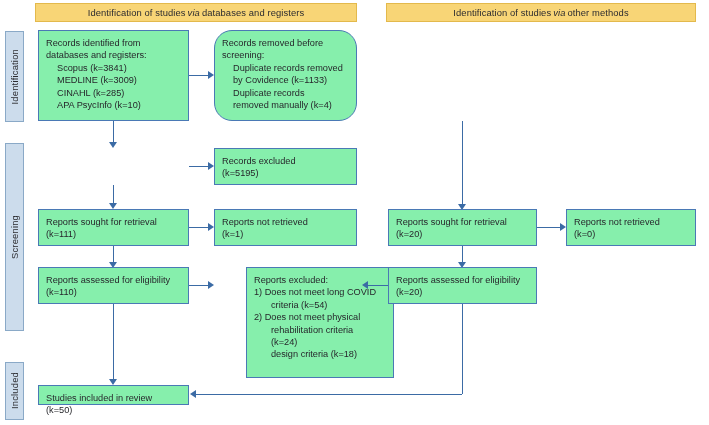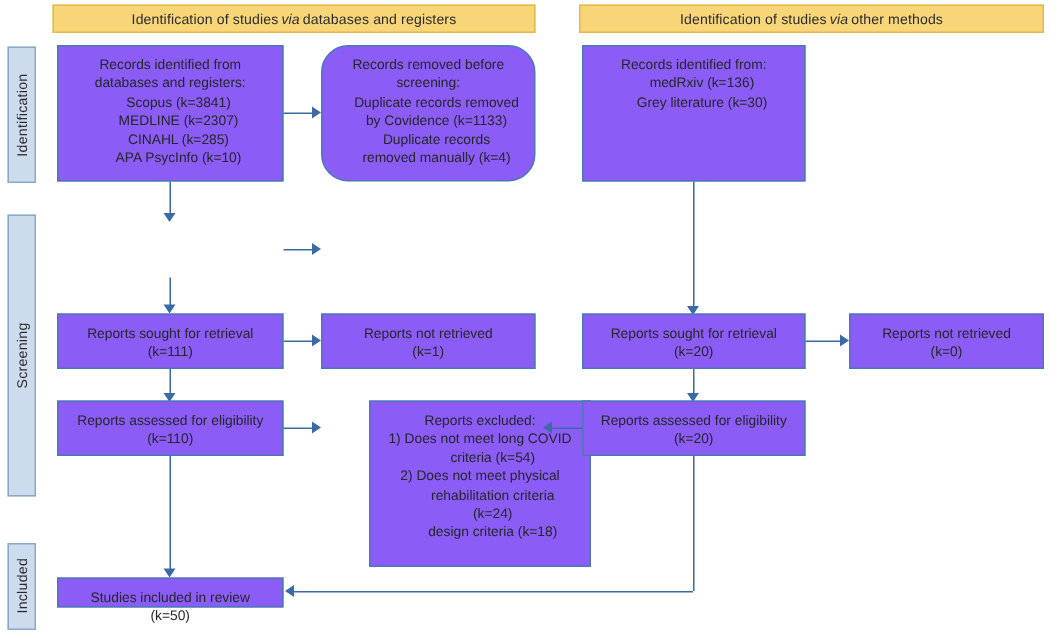--- a/index.html
+++ b/index.html
@@ -40,27 +40,26 @@
     font-size:9.4px;
     color:#2b2b2f;
     white-space:nowrap;
     letter-spacing:.2px;
   }
 
   
   .box{
     position:absolute;
     border:1px solid #4a79b5;
-    background:#8b5cf6;
+    background:#86efac;
     box-sizing:border-box;
     padding:6px 7px 4px 7px;
     font-size:9.2px;
     line-height:12.4px;
     color:#26272b;
-    text-align:center;
   }
   .box .ln{white-space:pre;}
   .box .ind1{padding-left:11px;}
   .box .ind2{padding-left:17px;}
 
   
   .ln-h,.ln-v{position:absolute;background:#3b6ba5;}
   .ln-h{height:1px;}
   .ln-v{width:1px;}
   .arr{position:absolute;width:0;height:0;}
@@ -92,50 +91,49 @@
     <span>Screening</span>
   </div>
   <div class="phase" style="left:5px;top:362px;width:19px;height:58px;">
     <span>Included</span>
   </div>
 
   <div class="box" style="left:38px;top:30px;width:151px;height:91px;">
     <div class="ln">Records identified from</div>
     <div class="ln">databases and registers:</div>
     <div class="ln ind1">Scopus (k=3841)</div>
-    <div class="ln ind1">MEDLINE (k=2307)</div>
+    <div class="ln ind1">MEDLINE (k=3009)</div>
     <div class="ln ind1">CINAHL (k=285)</div>
     <div class="ln ind1">APA PsycInfo (k=10)</div>
   </div>
 
   <div class="box" style="left:214px;top:30px;width:143px;height:91px;border-radius:18px;">
     <div class="ln">Records removed before</div>
     <div class="ln">screening:</div>
     <div class="ln ind1">Duplicate records removed</div>
     <div class="ln ind1">by Covidence (k=1133)</div>
     <div class="ln ind1">Duplicate records</div>
     <div class="ln ind1">removed manually (k=4)</div>
   </div>
 
-  <div class="box" style="left:388px;top:30px;width:149px;height:91px;">
-    <div class="ln">Records identified from:</div>
-    <div class="ln ind1">medRxiv (k=136)</div>
-    <div class="ln ind1">Grey literature (k=30)</div>
-  </div>
 
   <div class="ln-h" style="left:189px;top:75px;width:19px;"></div>
   <div class="arr arr-r" style="left:208px;top:71px;"></div>
 
   <div class="ln-v" style="left:113px;top:121px;height:22px;"></div>
   <div class="arr arr-d" style="left:109px;top:142px;"></div>
 
   <div class="ln-v" style="left:462px;top:121px;height:84px;"></div>
   <div class="arr arr-d" style="left:458px;top:204px;"></div>
 
 
+  <div class="box" style="left:214px;top:148px;width:143px;height:37px;">
+    <div class="ln">Records excluded</div>
+    <div class="ln">(k=5195)</div>
+  </div>
 
   <div class="ln-h" style="left:189px;top:166px;width:19px;"></div>
   <div class="arr arr-r" style="left:208px;top:162px;"></div>
 
   <div class="ln-v" style="left:113px;top:185px;height:19px;"></div>
   <div class="arr arr-d" style="left:109px;top:203px;"></div>
 
   <div class="box" style="left:38px;top:209px;width:151px;height:37px;">
     <div class="ln">Reports sought for retrieval</div>
     <div class="ln">(k=111)</div>

